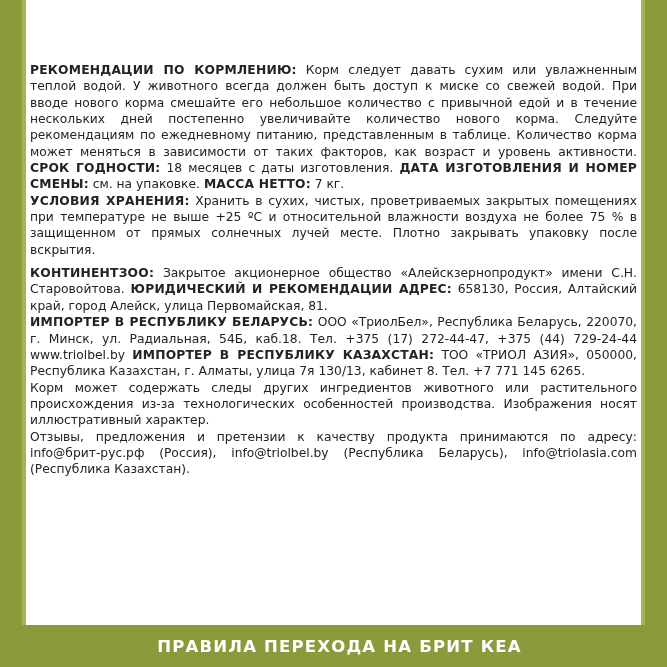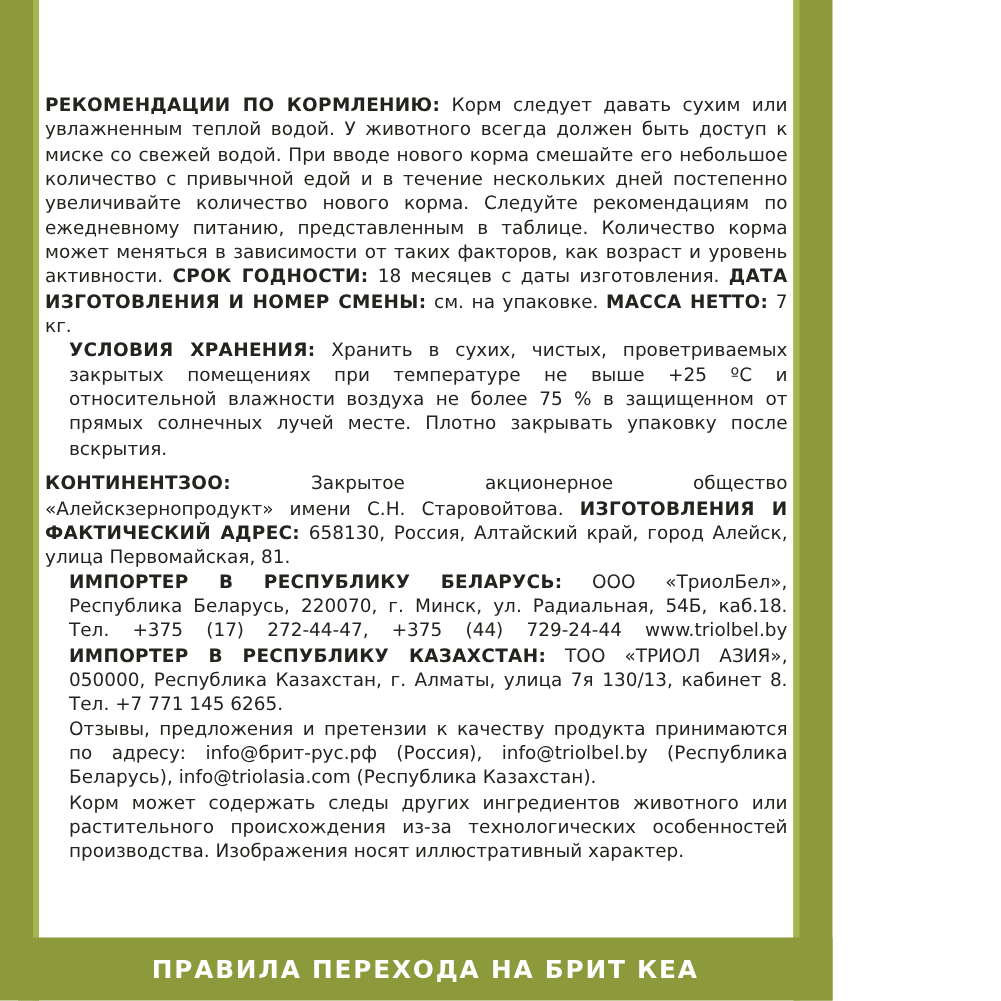--- a/index.html
+++ b/index.html
@@ -8,21 +8,21 @@
   }
   body {
     width: 667px;
     height: 667px;
     background: #ffffff;
     font-family: "DejaVu Sans", sans-serif;
     overflow: hidden;
   }
   .page {
     position: relative;
-    width: 555px;
+    width: 667px;
     height: 667px;
     background: #ffffff;
     box-sizing: border-box;
   }
   .edge {
     position: absolute;
     top: 0;
     bottom: 0;
     width: 26px;
     background: #8c9a3c;
@@ -49,21 +49,20 @@
     line-height: 1.33;
     text-align: justify;
   }
   .para {
     margin: 0 0 0 0;
     text-align: justify;
     text-justify: inter-word;
   }
   .para + .para {
     margin-top: 0px;
-    margin-left: 16px;
   }
   b, .b {
     font-weight: bold;
     letter-spacing: 0.2px;
   }
   .gap-sm { height: 7px; }
 
   .footer-band {
     position: absolute;
     left: 12px;
@@ -107,28 +106,28 @@
   </div>
 
   <div class="content">
 
     <p class="para"><span class="b">РЕКОМЕНДАЦИИ ПО КОРМЛЕНИЮ:</span><span> Корм следует давать сухим или увлажненным теплой водой. У животного всегда должен быть доступ к миске со свежей водой. При вводе нового корма смешайте его небольшое количество с привычной едой и в течение нескольких дней постепенно увеличивайте количество нового корма. Следуйте рекомендациям по ежедневному питанию, представленным в таблице. Количество корма может меняться в зависимости от таких факторов, как возраст и уровень активности. </span><span class="b">СРОК ГОДНОСТИ:</span><span> 18 месяцев с даты изготовления. </span><span class="b">ДАТА ИЗГОТОВЛЕНИЯ И НОМЕР СМЕНЫ:</span><span> см. на упаковке. </span><span class="b">МАССА НЕТТО:</span><span> 7 кг.</span></p>
 
     <p class="para"><span class="b">УСЛОВИЯ ХРАНЕНИЯ:</span><span> Хранить в сухих, чистых, проветриваемых закрытых помещениях при температуре не выше +25 ºC и относительной влажности воздуха не более 75 % в защищенном от прямых солнечных лучей месте. Плотно закрывать упаковку после вскрытия.</span></p>
 
     <div class="gap-sm"></div>
 
-    <p class="para"><span class="b">КОНТИНЕНТЗОО:</span><span> Закрытое акционерное общество «Алейскзернопродукт» имени С.Н. Старовойтова. </span><span class="b">ИЗГОТОВЛЕНИЯ И ФАКТИЧЕСКИЙ АДРЕС:</span><span> 658130, Россия, Алтайский край, город Алейск, улица Первомайская, 81.</span></p>
+    <p class="para"><span class="b">КОНТИНЕНТЗОО:</span><span> Закрытое акционерное общество «Алейскзернопродукт» имени С.Н. Старовойтова. </span><span class="b">ЮРИДИЧЕСКИЙ И РЕКОМЕНДАЦИИ АДРЕС:</span><span> 658130, Россия, Алтайский край, город Алейск, улица Первомайская, 81.</span></p>
 
 
     <p class="para"><span class="b">ИМПОРТЕР В РЕСПУБЛИКУ БЕЛАРУСЬ:</span><span> ООО «ТриолБел», Республика Беларусь, 220070, г. Минск, ул. Радиальная, 54Б, каб.18. Тел. +375 (17) 272-44-47, +375 (44) 729-24-44 www.triolbel.by </span><span class="b">ИМПОРТЕР В РЕСПУБЛИКУ КАЗАХСТАН:</span><span> ТОО «ТРИОЛ АЗИЯ», 050000, Республика Казахстан, г. Алматы, улица 7я 130/13, кабинет 8. Тел. +7 771 145 6265.</span></p>
 
+    <p class="para">Корм может содержать следы других ингредиентов животного или растительного происхождения из-за технологических особенностей производства. Изображения носят иллюстративный характер.</p>
+
     <p class="para">Отзывы, предложения и претензии к качеству продукта принимаются по адресу: info@брит-рус.рф (Россия), info@triolbel.by (Республика Беларусь), info@triolasia.com (Республика Казахстан).</p>
-
-    <p class="para">Корм может содержать следы других ингредиентов животного или растительного происхождения из-за технологических особенностей производства. Изображения носят иллюстративный характер.</p>
 
   </div>
 
   <div class="footer-band">
     <div class="footer-clip">
       <div class="footer-text">ПРАВИЛА ПЕРЕХОДА НА БРИТ КЕА</div>
     </div>
   </div>
 
 </div>

